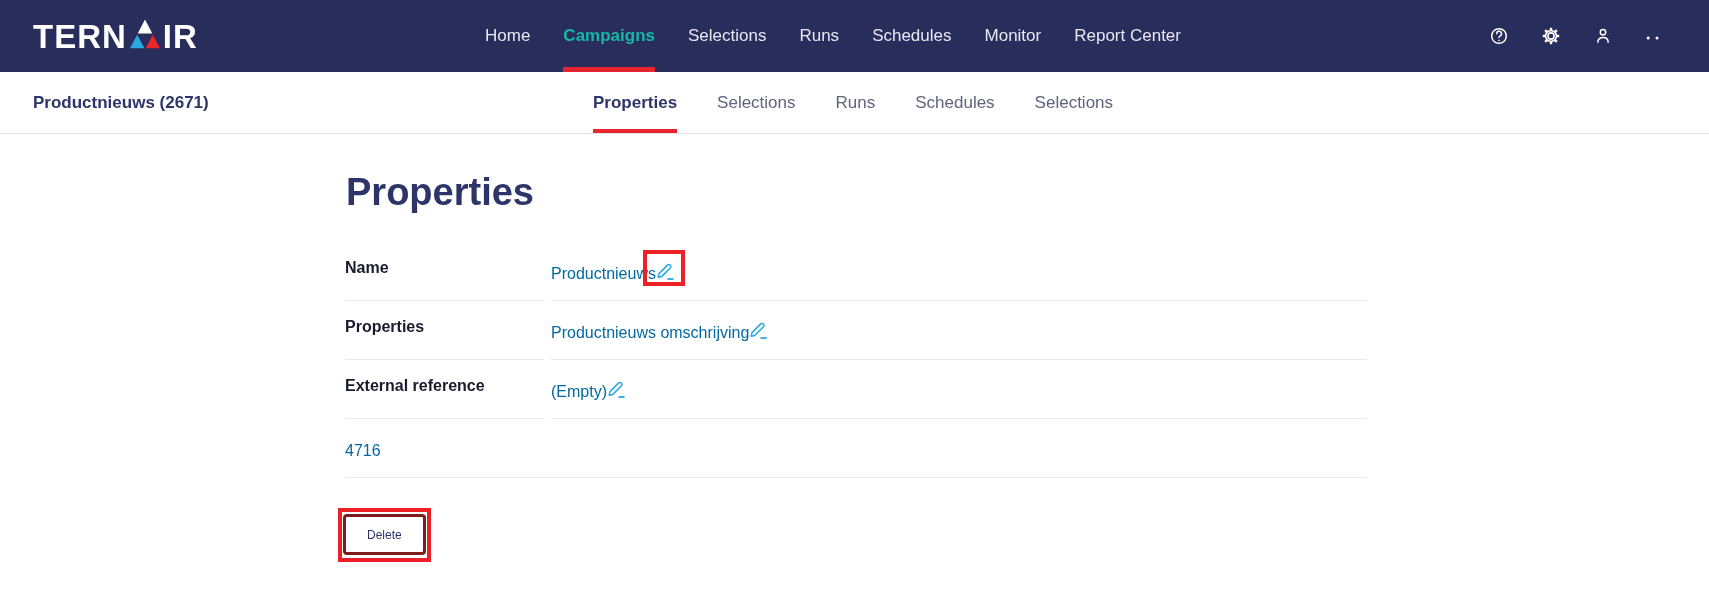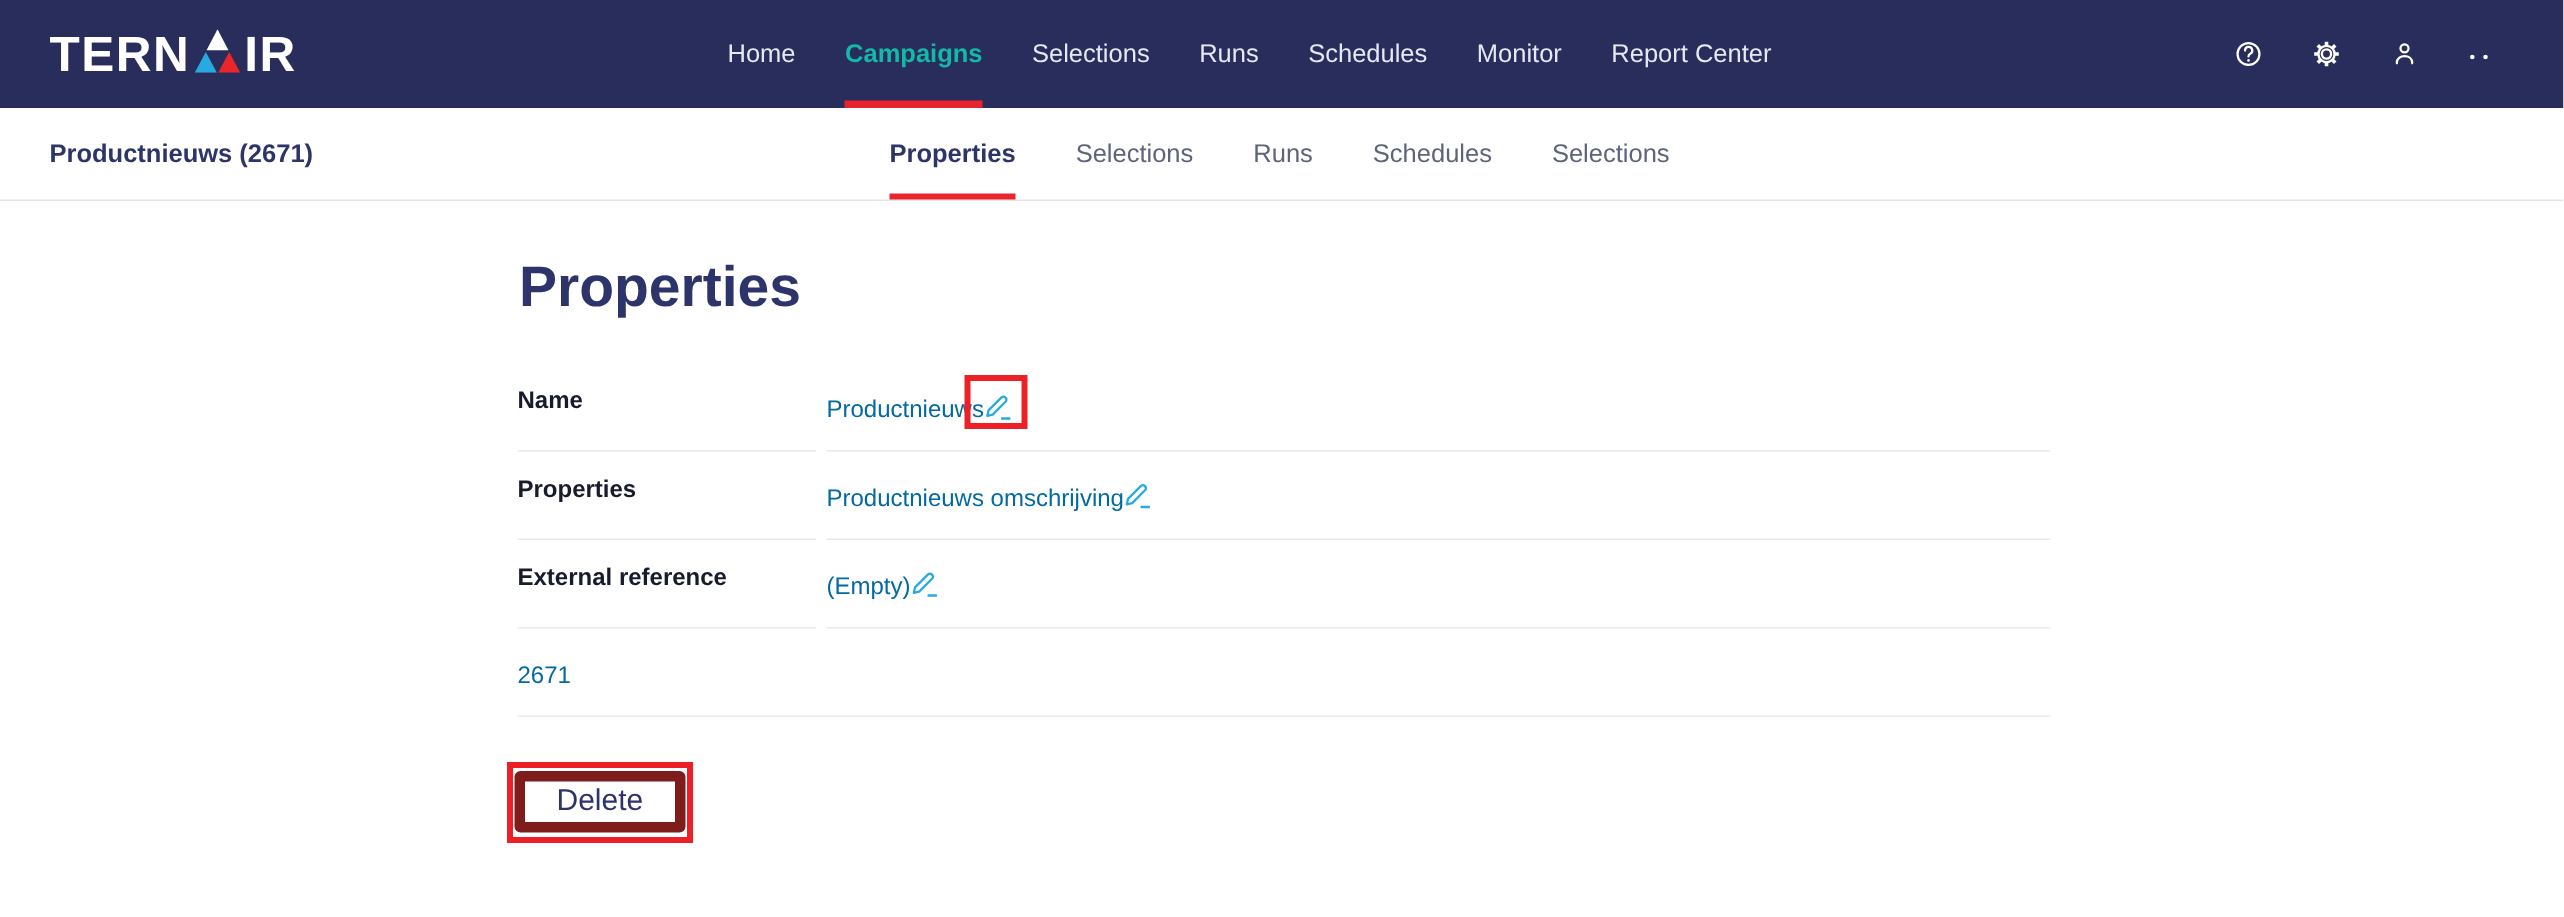--- a/index.html
+++ b/index.html
@@ -45,22 +45,22 @@
   .pvalue { flex:1; font-size:16px; color:#0369a1; 
             padding-right:3px; }
   .pvalue .val { position:relative; top:3px; }
   .pen-btn { width:20px; height:20px; position:relative; cursor:pointer; flex:0 0 auto;
              display:flex; align-items:center; justify-content:center; }
   .pen-btn.annotated::after { content:""; position:absolute; left:-13px; top:-11px;
                               width:34px; height:28px; border:4px solid #ee2027;
                               pointer-events:none; }
 
   .delete-area { position:relative; display:inline-block; margin:36px 0 0 -2px; }
-  .delete-btn { height:41px; padding:0 21px; background:#fff; border:7px solid #7f1d1d;
-                border-radius:4px; color:#2d3469; font-size:20px; cursor:pointer;
+  .delete-btn { height:41px; padding:0 21px; background:#fff; border:3px solid #7f1d1d;
+                border-radius:4px; color:#2d3469; font-size:12px; cursor:pointer;
                 font-family:"Liberation Sans", sans-serif; }
   .delete-area.annotated::after { content:""; position:absolute;
                                   top:-6px; right:-5px; bottom:-7px; left:-5px;
                                   border:4px solid #ee2027; pointer-events:none; }
 </style>
 </head>
 <body>
 
 <header class="topbar">
   <div class="logo">
@@ -174,21 +174,21 @@
           <span class="pen-btn">
             <svg width="20" height="20" viewBox="0 0 20 20" fill="none" stroke="#29a9e1">
               <path d="M3 12.6 L11.7 3.9 a2 2 0 0 1 2.8 2.8 L5.8 15.4 l-3.6 .8 .8-3.6 Z" stroke-width="1.5" stroke-linejoin="round"></path>
               <line x1="11.4" y1="18" x2="17.6" y2="18" stroke-width="1.8"></line>
             </svg>
           </span>
         </div>
       </div>
       <div class="prow">
         <div class="pcell pvalue">
-          <span class="val">2671</span>
+          <span class="val">4716</span>
         </div>
       </div>
     </div>
 
   <div class="delete-area annotated">
     <button class="delete-btn">Delete</button>
   </div>
 </main>
 
 </body></html>

